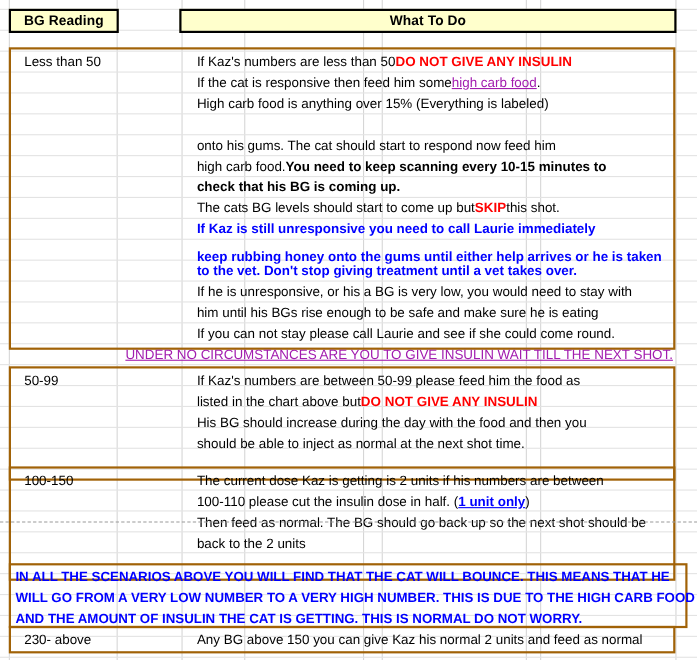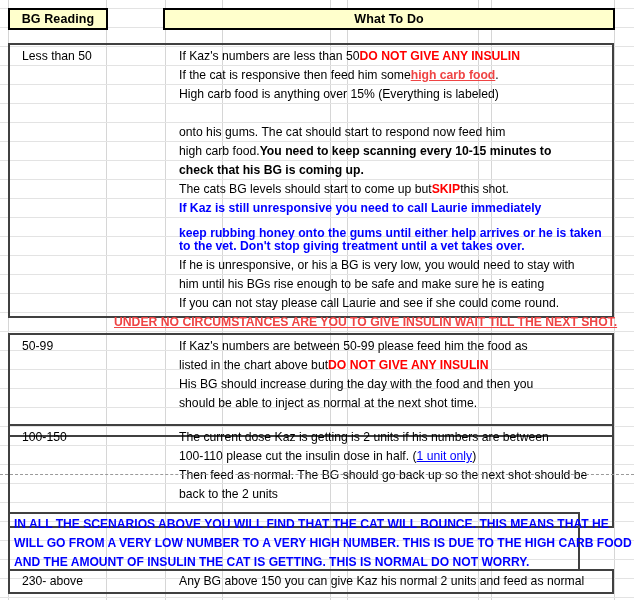--- a/index.html
+++ b/index.html
@@ -38,21 +38,21 @@
     height: 1px;
     background: #e3e3e3;
   }
 
   
   .block {
     position: absolute;
     box-sizing: border-box;
   }
   .thick {
-    border: 2px solid #404040;
+    border: 2px solid #a16207;
   }
 
   
   .hdr-cell {
     position: absolute;
     box-sizing: border-box;
     background: #ffffcc;
     border: 2px solid #000000;
     height: 22px;
     font-weight: bold;
@@ -76,23 +76,23 @@
     align-items: center;
   }
   .label-line {
     left: 12px;
   }
   .body-line {
     left: 169px;
   }
 
   .red      { color: #ff0000; font-weight: bold; }
-  .red-u    { color: #ef4444; font-weight: bold; text-decoration: underline; }
+  .red-u    { color: #a21caf; font-weight: normal; text-decoration: underline; }
   .blue     { color: #0000ff; font-weight: bold; }
-  .blue-u   { color: #0000ff; font-weight: normal; text-decoration: underline; }
+  .blue-u   { color: #0000ff; font-weight: bold; text-decoration: underline; }
   .bold     { font-weight: bold; }
 
   
   .pagebreak {
     position: absolute;
     left: 0;
     width: 634px;
     height: 0;
     border-top: 1px dashed #9a9a9a;
   }
@@ -233,21 +233,21 @@
           <span class="blue-u">1 unit only</span>
           <span>)</span>
         </div>
         <div class="line body-line" style="top: 40px;">
           <span>Then feed as normal. The BG should go back up so the next shot should be</span>
         </div>
         <div class="line body-line" style="top: 59px;">
           <span>back to the 2 units</span>
         </div>
       </div>
-      <div class="block thick" style="left: 8px; top: 512px; width: 572px; height: 59px;">
+      <div class="block thick" style="left: 8px; top: 512px; width: 617px; height: 59px;">
         <div class="line" style="left: 4px; top: 1px;">
           <span class="blue" style="font-size: 12.1px;">IN ALL THE SCENARIOS ABOVE YOU WILL FIND THAT THE CAT WILL BOUNCE. THIS MEANS THAT HE</span>
         </div>
         <div class="line" style="left: 4px; top: 20px;">
           <span class="blue" style="font-size: 12.1px;">WILL GO FROM A VERY LOW NUMBER TO A VERY HIGH NUMBER. THIS IS DUE TO THE HIGH CARB FOOD</span>
         </div>
         <div class="line" style="left: 4px; top: 39px;">
           <span class="blue" style="font-size: 12.1px;">AND THE AMOUNT OF INSULIN THE CAT IS GETTING. THIS IS NORMAL DO NOT WORRY.</span>
         </div>
       </div>

